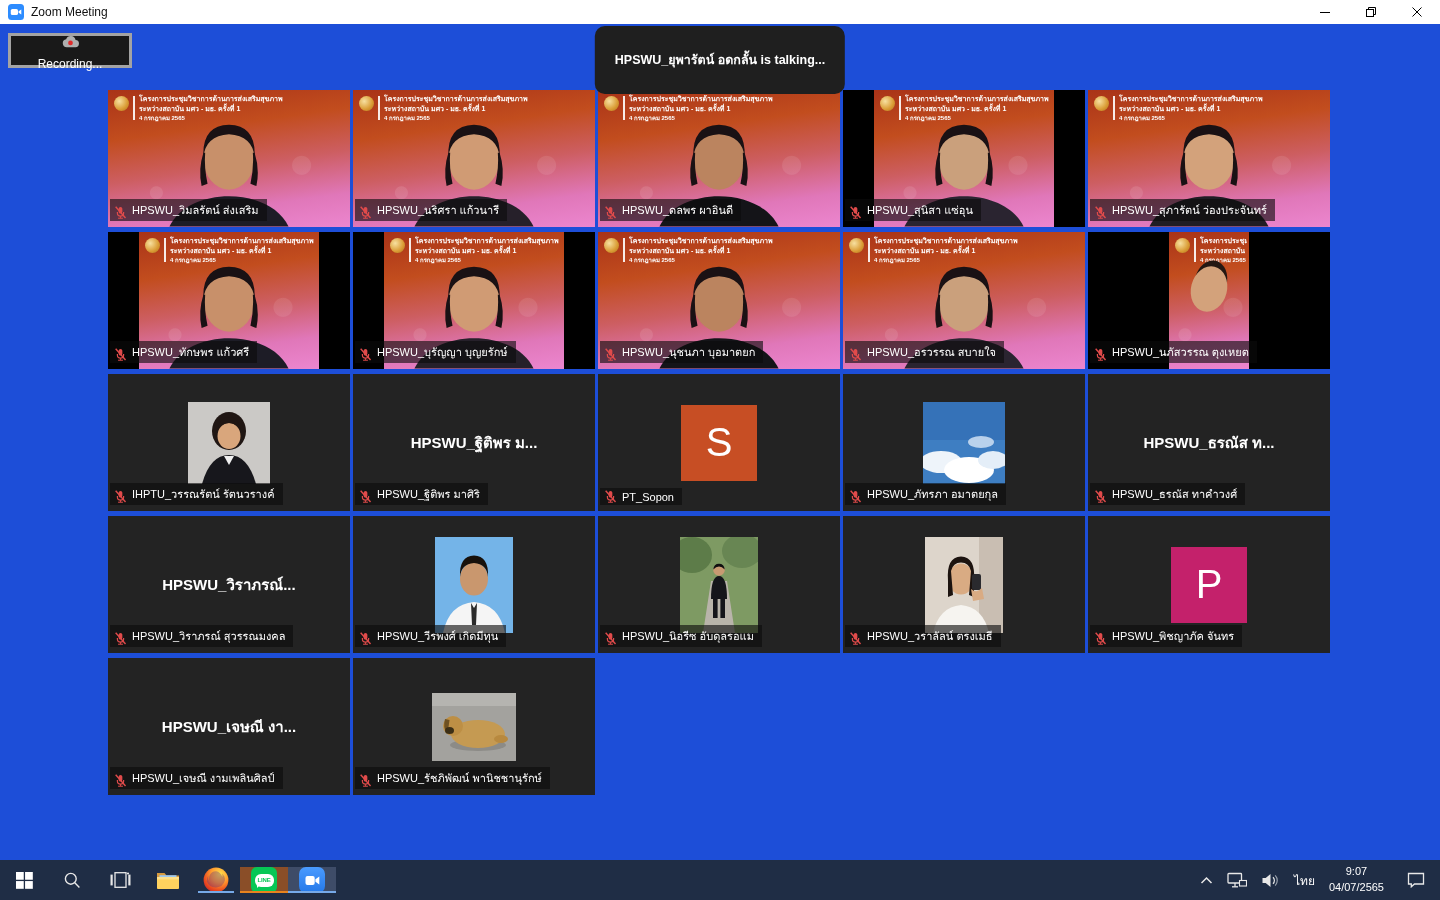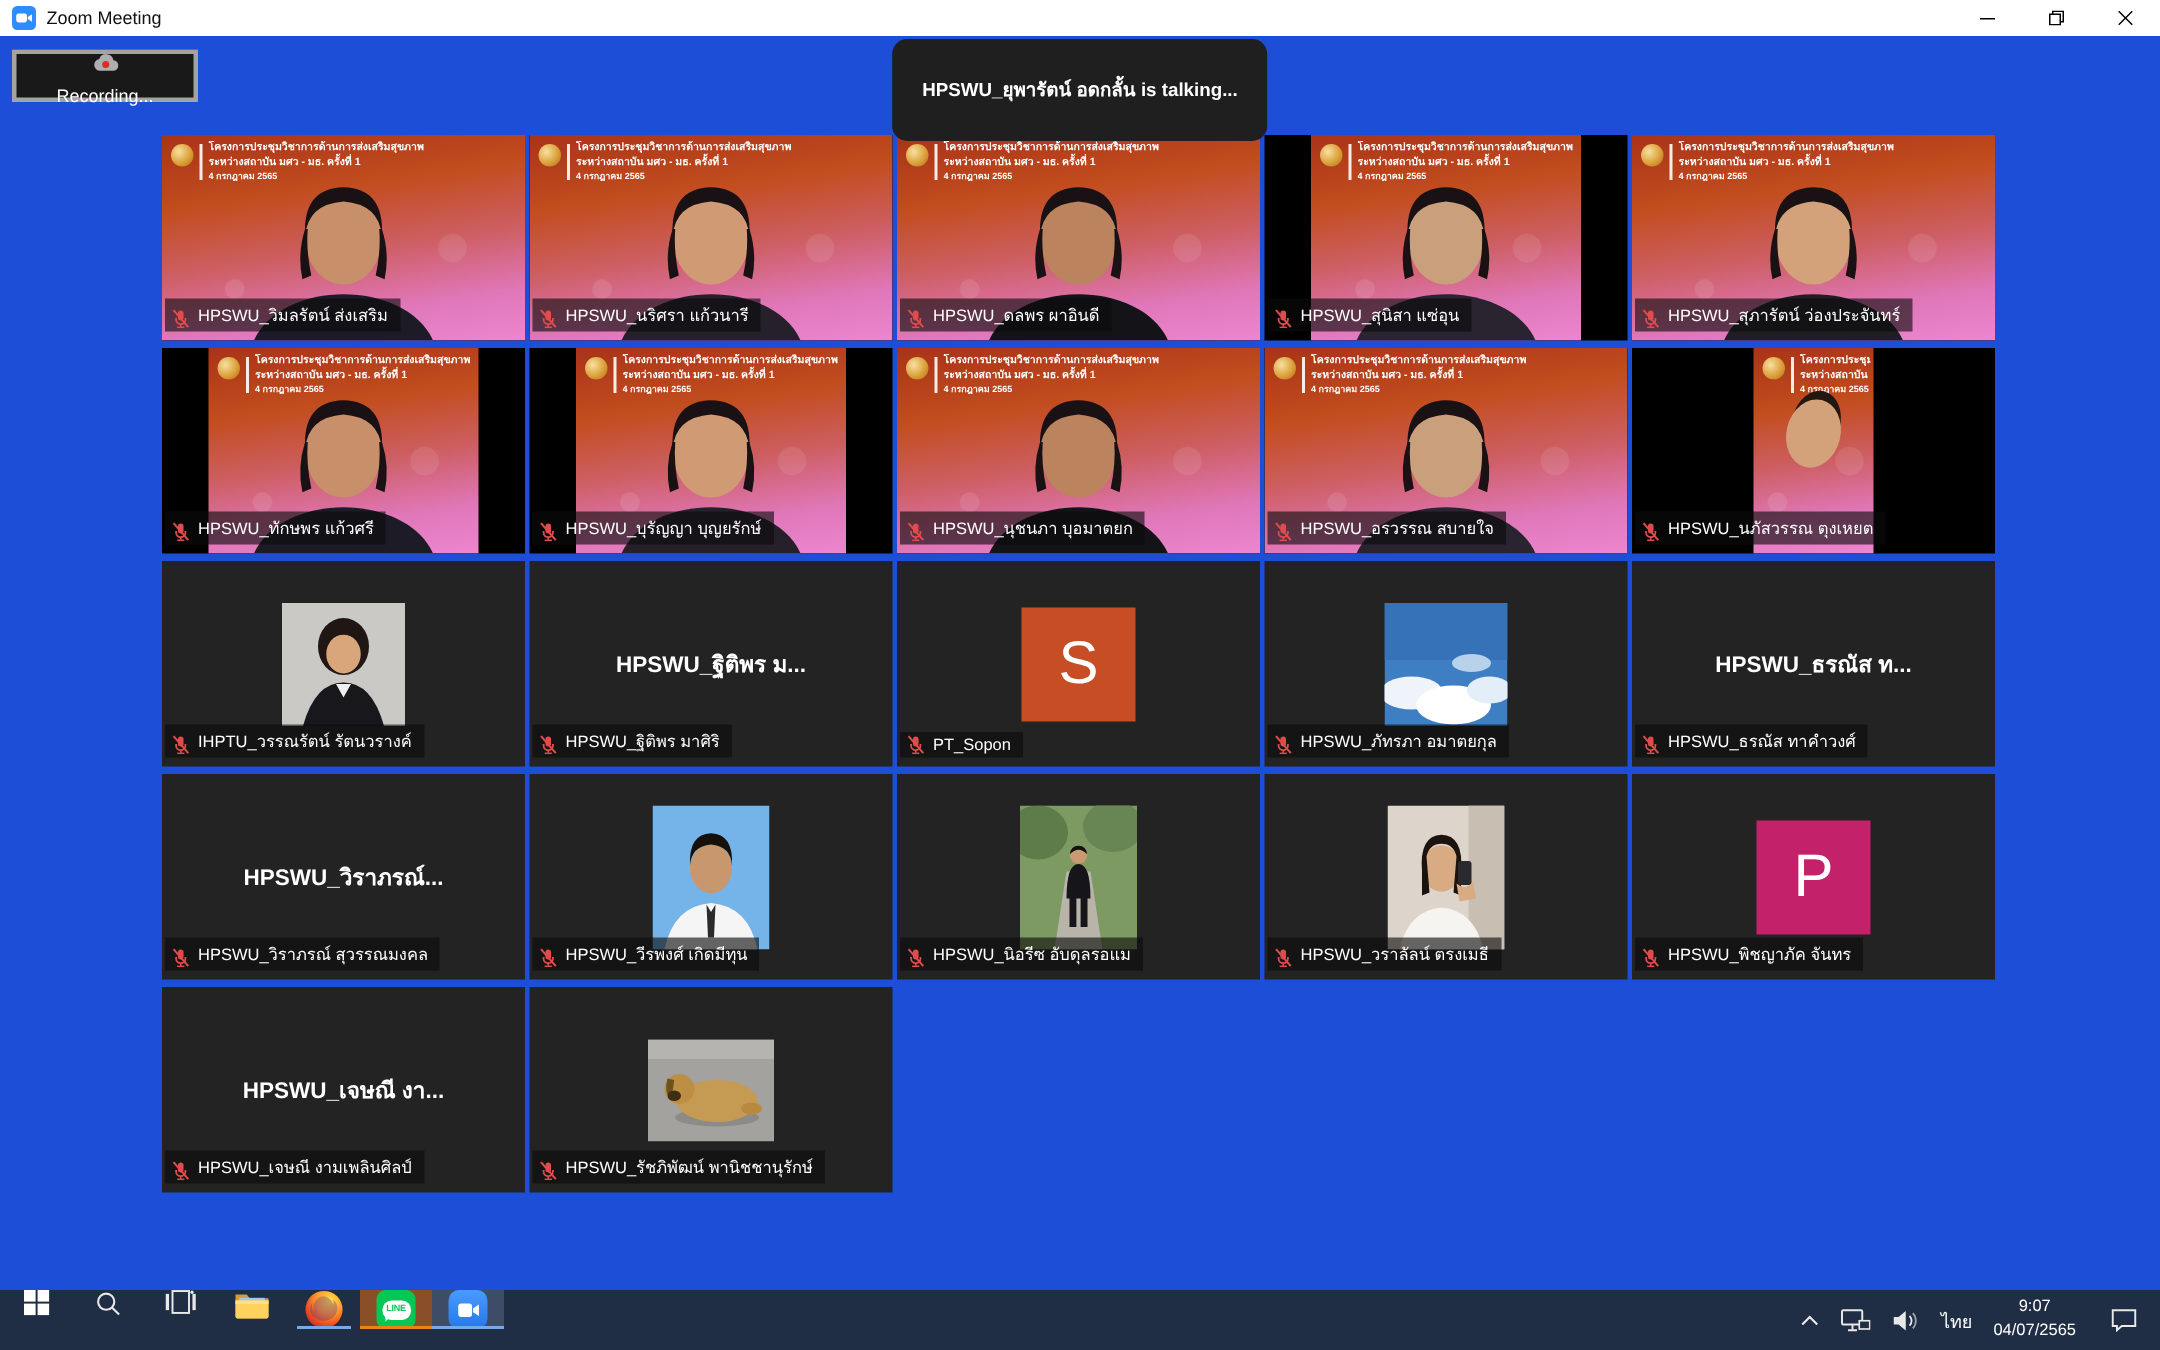--- a/index.html
+++ b/index.html
@@ -43,21 +43,21 @@
   .sliver-face { position:absolute; top:34px; left:50%; transform:translate(-50%,0) rotate(14deg); width:36px; height:46px; border-radius:50%; background:#d3a27b; box-shadow:0 -8px 0 -2px #241712; }
 
   .display-name { position:absolute; inset:0; display:flex; align-items:center; justify-content:center; color:#fff; font-size:15px; font-weight:bold; }
   .avatar-wrap { position:absolute; inset:0; display:flex; align-items:center; justify-content:center; }
   .letter-avatar { width:76px; height:76px; display:flex; align-items:center; justify-content:center; color:#fff; font-size:40px; }
 
   .name-label { position:absolute; left:2px; bottom:6px; max-width:96%; background:rgba(12,12,12,.62); display:flex; align-items:flex-end; gap:5px; padding:2px 8px 2px 4px; color:#fff; font-size:11px; white-space:nowrap; overflow:hidden; }
   .name-label svg { flex:none; }
 
   
-  .taskbar { position:absolute; left:0; right:0; bottom:0; height:40px; background:#1f2d45; display:flex; align-items:flex-start; z-index:40; }
+  .taskbar { position:absolute; left:0; right:0; bottom:0; height:40px; background:#1f2d45; display:flex; align-items:center; z-index:40; }
   .tb-btn { width:48px; display:flex; align-items:center; justify-content:center; position:relative; }
   .tb-btn.run-accent::after { content:""; position:absolute; left:6px; right:6px; bottom:0; height:2px; background:#76a9e8; }
   .tb-btn.active-line { background:#8a4e28; }
   .tb-btn.active-line::after { content:""; position:absolute; left:0; right:0; bottom:0; height:2px; background:#e8831e; }
   .tb-btn.active-zoom { background:#3e4c68; }
   .tb-btn.active-zoom::after { content:""; position:absolute; left:0; right:0; bottom:0; height:2px; background:#76a9e8; }
 
   .line-icon { width:26px; height:26px; border-radius:6px; background:#06c755; display:flex; align-items:center; justify-content:center; }
   .line-bubble { width:19px; height:13px; background:#fff; border-radius:6px; display:flex; align-items:center; justify-content:center; position:relative; }
   .line-bubble::after { content:""; position:absolute; left:2px; bottom:-2px; width:5px; height:5px; background:#fff; clip-path:polygon(0 0,100% 0,0 100%); }

